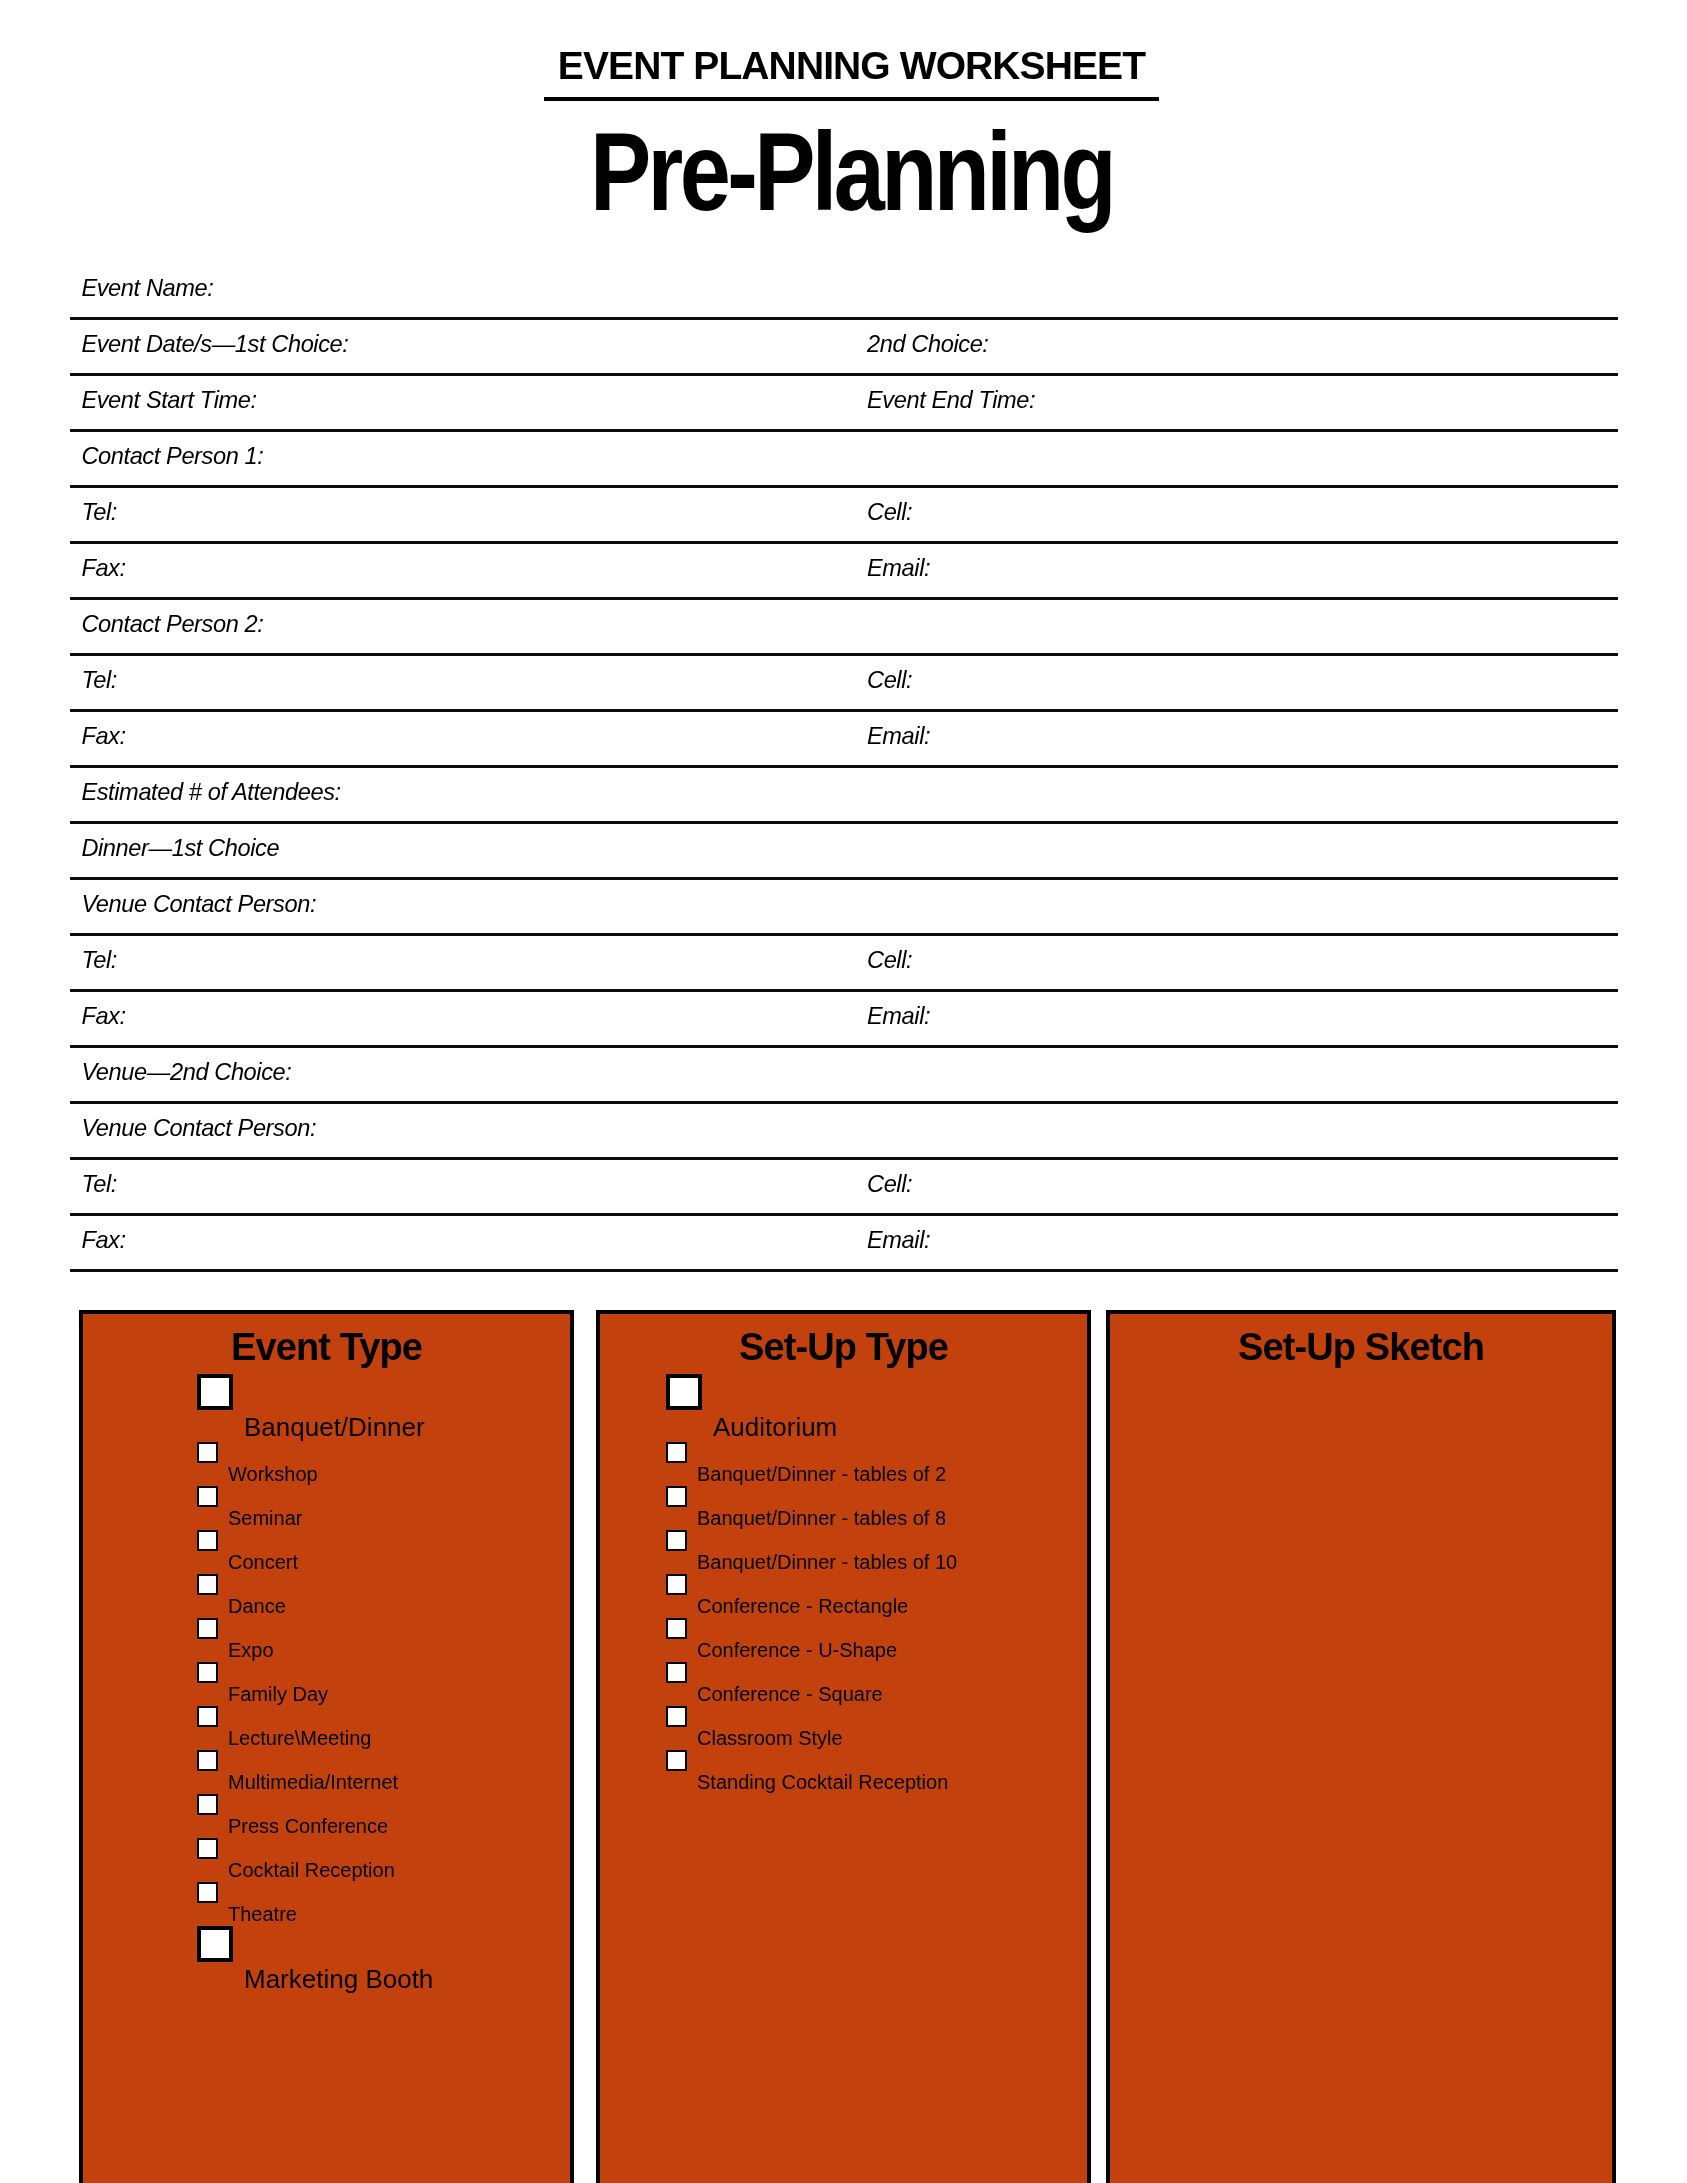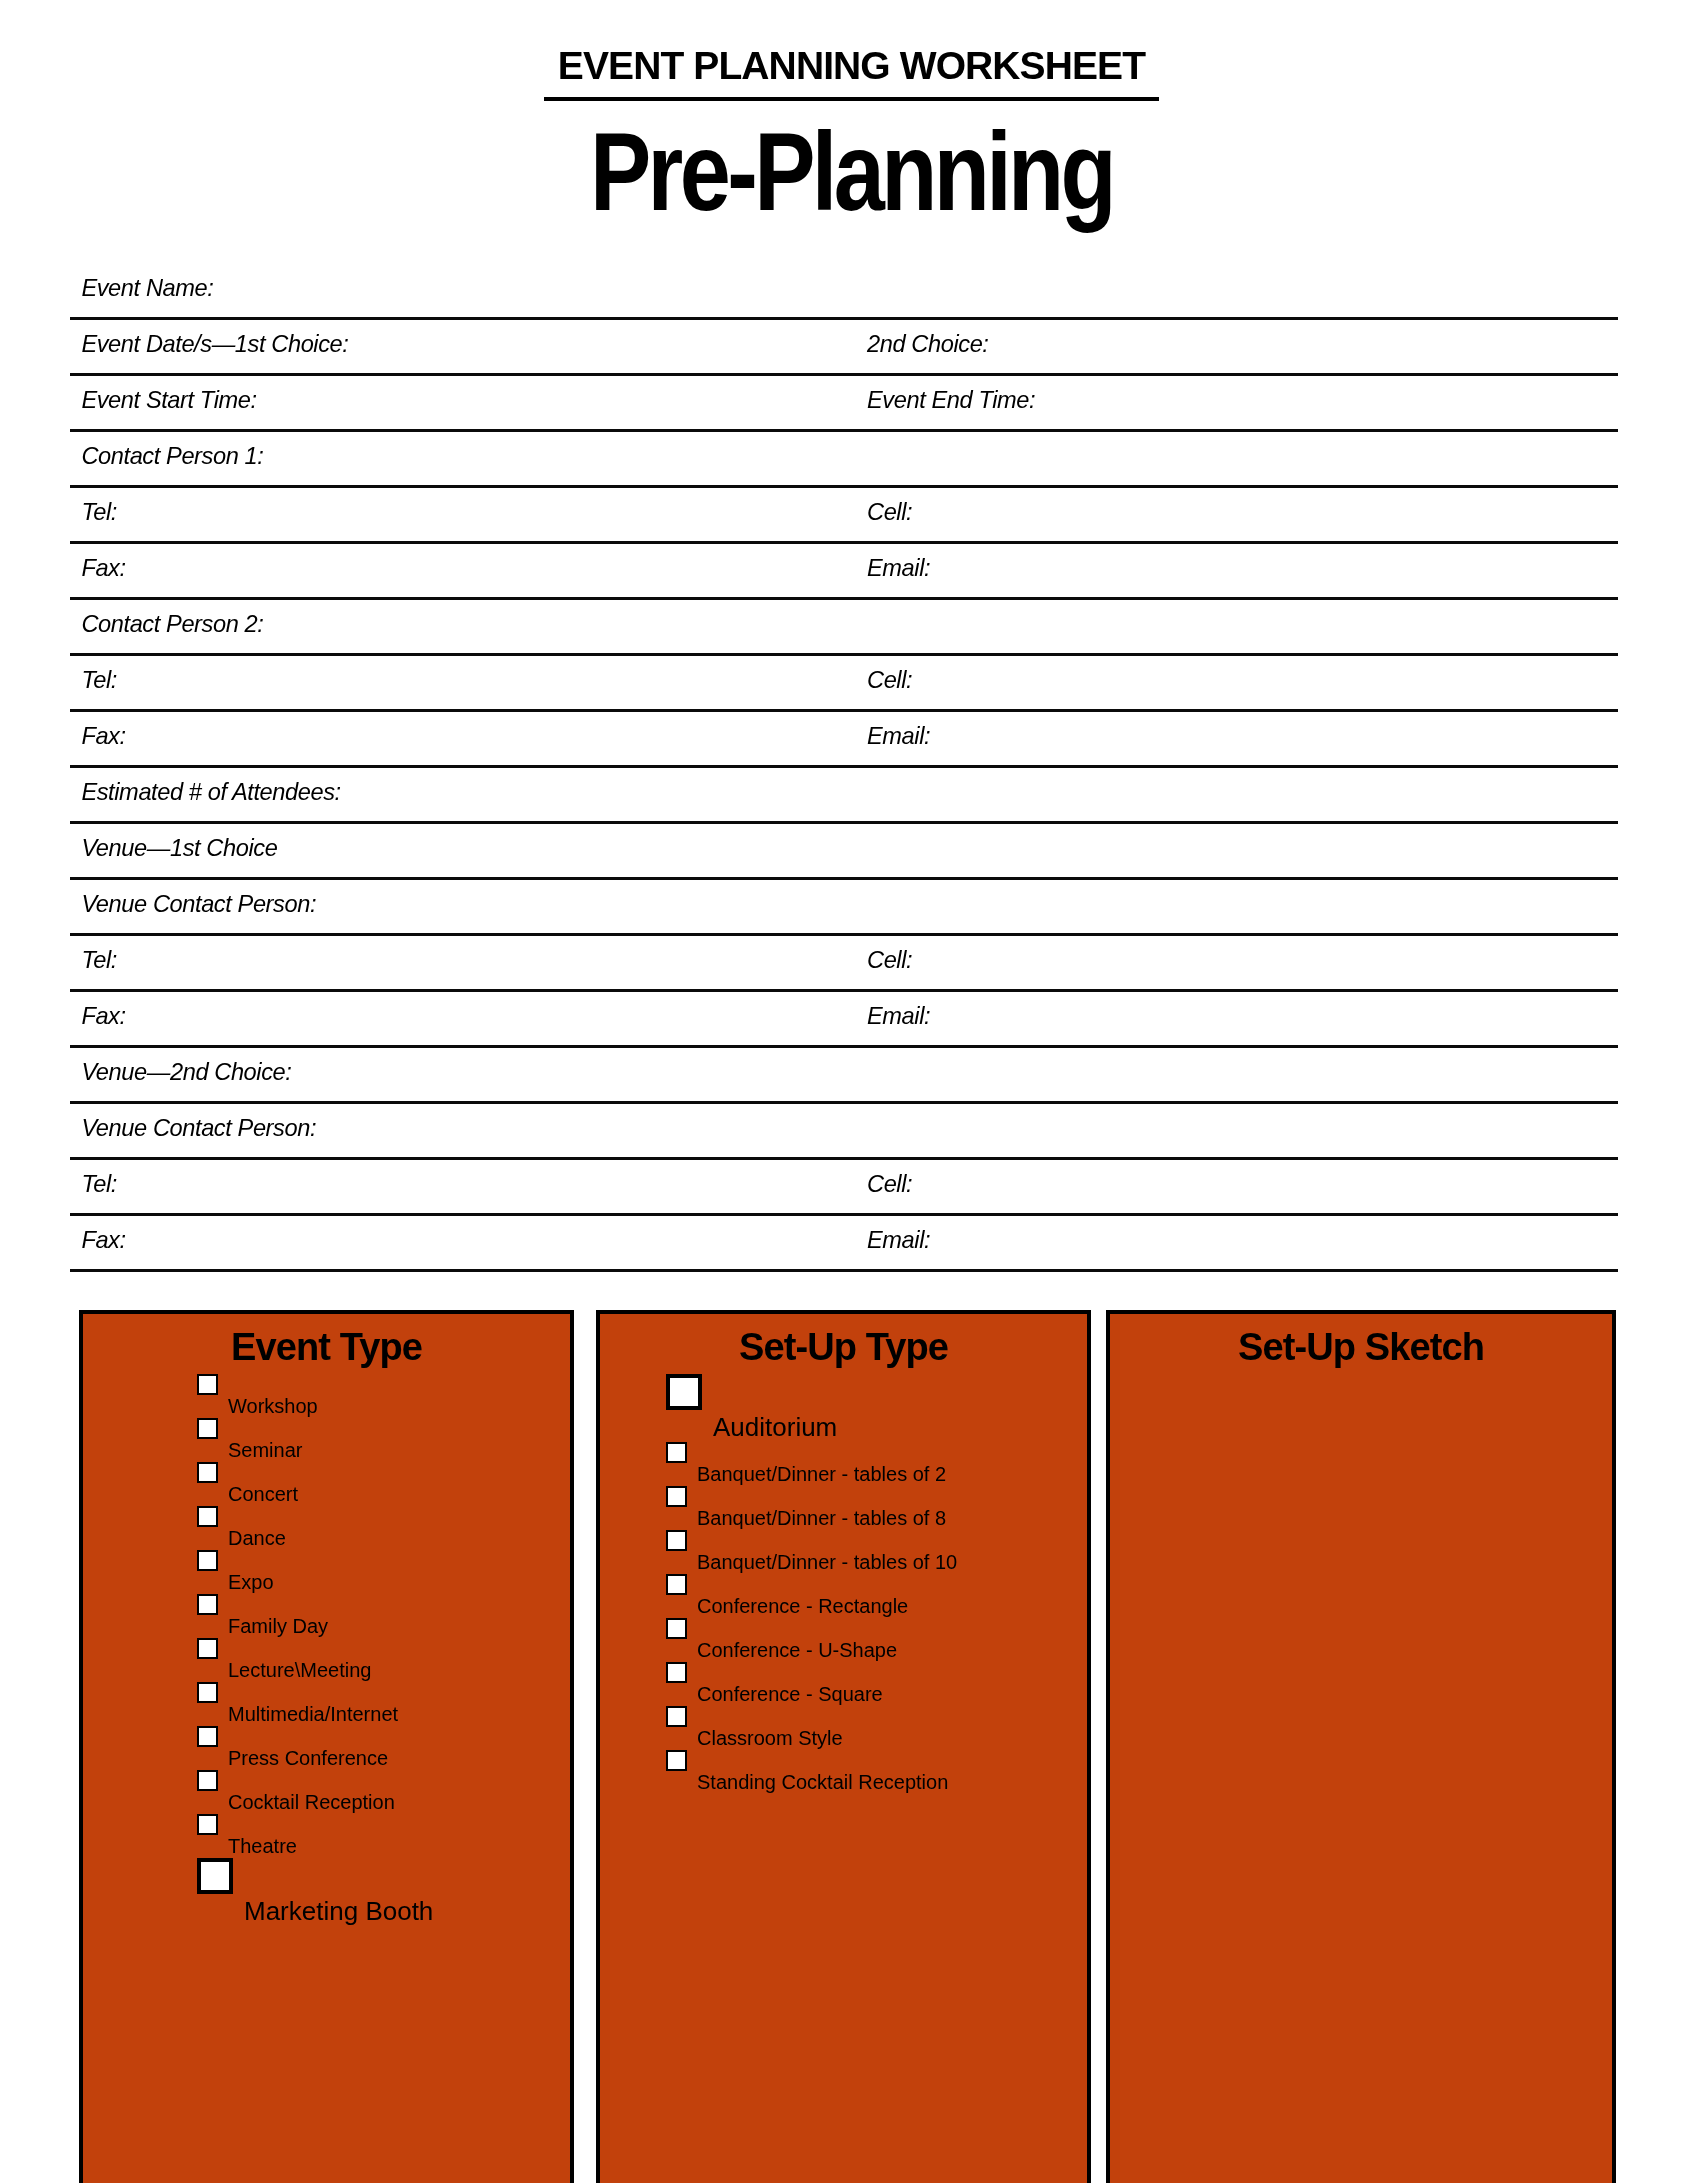--- a/index.html
+++ b/index.html
@@ -103,21 +103,21 @@
   </div>
       <div class="frow">
     <span class="fl">Fax:</span>
     <span class="fr">Email:</span>
   </div>
       <div class="frow">
     <span class="fl">Estimated # of Attendees:</span>
 
   </div>
       <div class="frow">
-    <span class="fl">Venue—1st Choice</span>
+    <span class="fl">Dinner—1st Choice</span>
 
   </div>
       <div class="frow">
     <span class="fl">Venue Contact Person:</span>
 
   </div>
       <div class="frow">
     <span class="fl">Tel:</span>
     <span class="fr">Cell:</span>
   </div>
@@ -140,20 +140,24 @@
       <div class="frow">
     <span class="fl">Fax:</span>
     <span class="fr">Email:</span>
   </div>
     </div>
 
   <div class="panels">
     <section class="panel panel-event">
       <h2>Event Type</h2>
       <div class="items event-items" id="event-items">
+          <div class="citem large">
+    <span class="cb"></span>
+    <span class="lbl">Banquet/Dinner</span>
+  </div>
           <div class="citem small">
     <span class="cb"></span>
     <span class="lbl">Workshop</span>
   </div>
           <div class="citem small">
     <span class="cb"></span>
     <span class="lbl">Seminar</span>
   </div>
           <div class="citem small">
     <span class="cb"></span>

